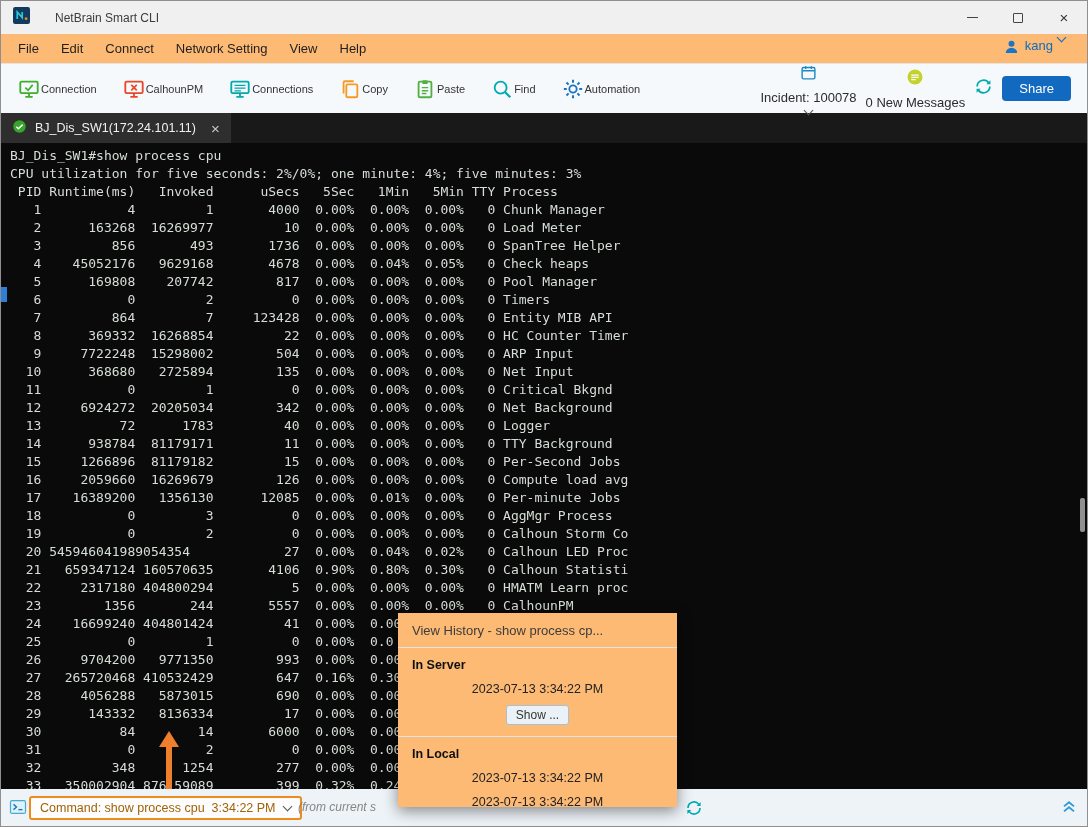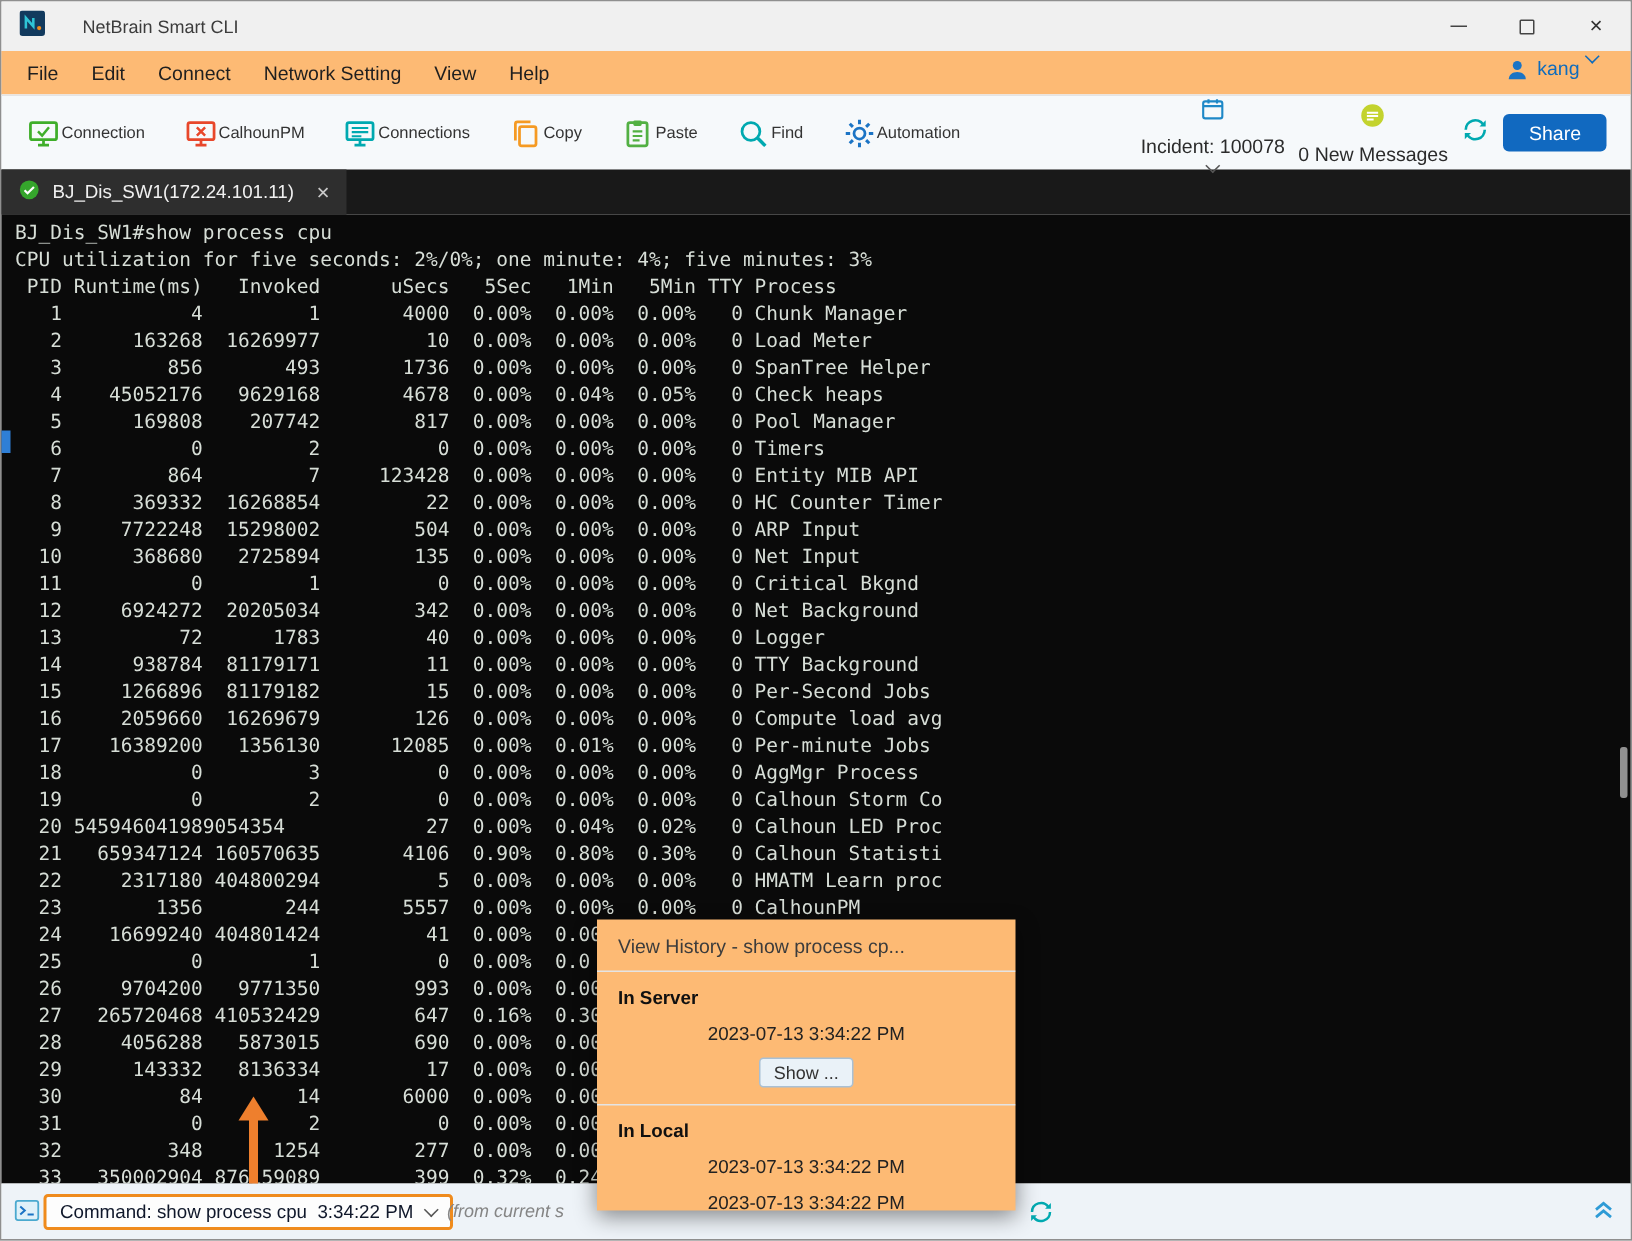--- a/index.html
+++ b/index.html
@@ -35,21 +35,21 @@
   .tab { height:30px; background:#2e2e2e; display:flex; align-items:center; gap:8px; padding:0 11px; color:#f0f0f0; font-size:12.5px; white-space:nowrap; }
   .tab-close { color:#c9c9c9; font-size:15px; line-height:1; margin-left:7px; }
 
   
   .terminal { position:relative; flex:1 1 auto; background:#0a0a0a; overflow:hidden; }
   .terminal pre { font-family:"DejaVu Sans Mono",monospace; font-size:13px; line-height:18px; color:#d7ded7; padding:4px 0 0 9px; white-space:pre; }
 
   
   .bottombar { height:37px; flex:0 0 37px; background:#eef3f8; position:relative; }
   .cli-icon { position:absolute; left:8px; top:9px; }
-  .cmd-box { position:absolute; left:28px; top:7px; height:24px; display:flex; align-items:center; gap:8px; border:2px solid #ef8b1d; border-radius:3px; background:#fdfdfd; padding:0 9px; font-size:12.5px; color:#0f172a; }
+  .cmd-box { position:absolute; left:28px; top:7px; height:24px; display:flex; align-items:center; gap:8px; border:2px solid #ef8b1d; border-radius:3px; background:#fdfdfd; padding:0 9px; font-size:12.5px; color:#a16207; }
   .cmd-text { white-space:pre; }
   .cmd-note { position:absolute; left:297px; top:11px; font-style:italic; color:#858585; font-size:12px; white-space:pre; }
   .bb-sync { position:absolute; left:684px; top:10px; }
   .bb-collapse { position:absolute; right:8px; top:7px; }
 
   
   .popup { position:absolute; left:397px; top:612px; width:279px; height:194px; background:#fdba74; box-shadow:0 4px 14px rgba(0,0,0,.45); z-index:20; overflow:hidden; }
   .popup-title { padding:10px 14px 9px; color:#3c3c3c; font-size:13px; border-bottom:1px solid #e4e4e4; white-space:nowrap; }
   .popup-section { padding:10px 14px 11px; }
   .popup-divider { border-top:1px solid #e4e4e4; margin:0; }

